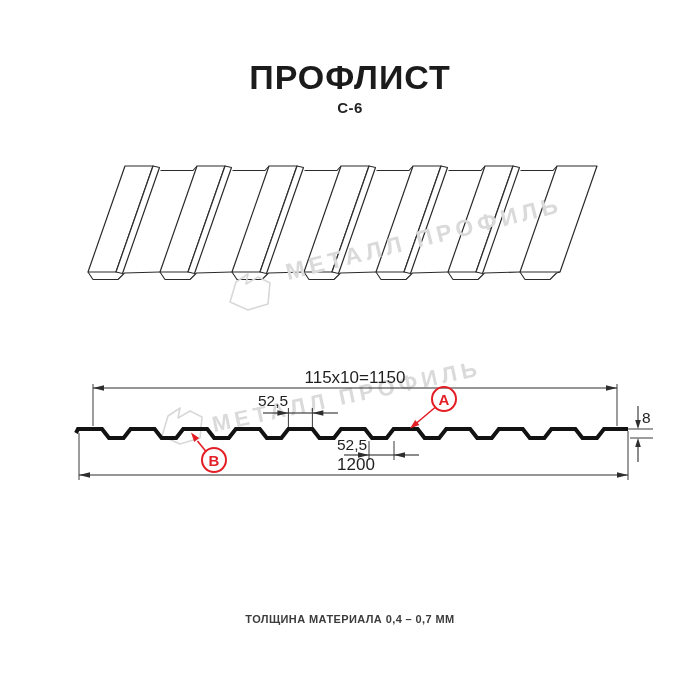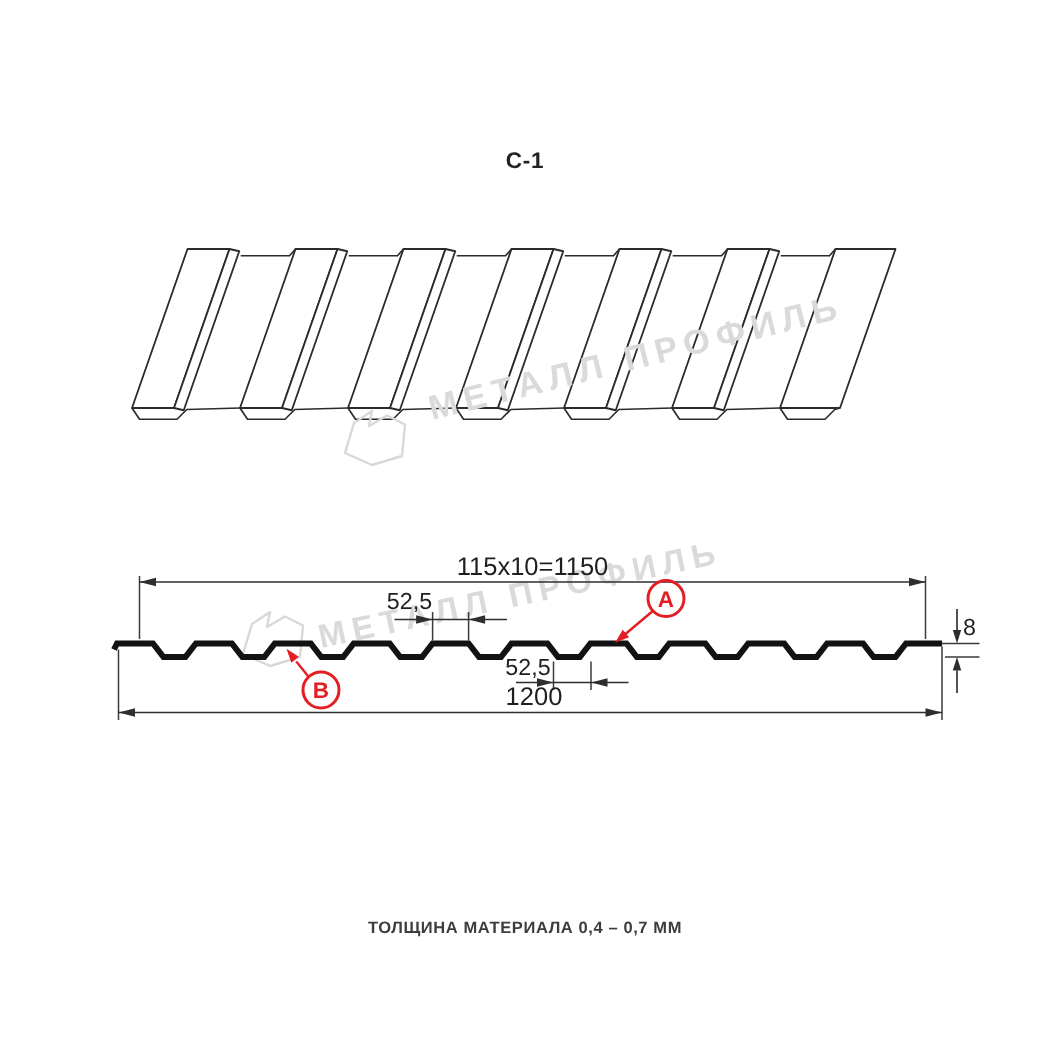--- a/index.html
+++ b/index.html
@@ -27,21 +27,22 @@
   .red-circle{fill:none;stroke:#e31e24;stroke-width:2;}
   .red-text{font-family:"Liberation Sans",sans-serif;font-weight:700;font-size:15px;fill:#e31e24;}
   .red-line{stroke:#e31e24;stroke-width:1.6;fill:none;}
   .red-arrow{fill:#e31e24;stroke:none;}
 </style>
 </head>
 <body>
 
 <div id="stage">
 
-  <div class="t-sub">С-1</div>
+  <div class="t-title">ПРОФЛИСТ</div>
+  <div class="t-sub">С-6</div>
 
   <svg width="700" height="700" viewBox="0 0 700 700">
 
     <defs>
       <g id="rib">
         <polygon class="face" points="0,272 37,166 65,166 28,272"></polygon>
         <polygon class="face" points="28,272 65,166 71.5,167.5 34.5,273.5"></polygon>
         <path class="thin" d="M0,272 L5,279.5 L30,279.5 L36.5,273 L72,272"></path>
         <path class="thin" d="M72.5,170.5 L105,170.5 L109,166"></path>
       </g>

